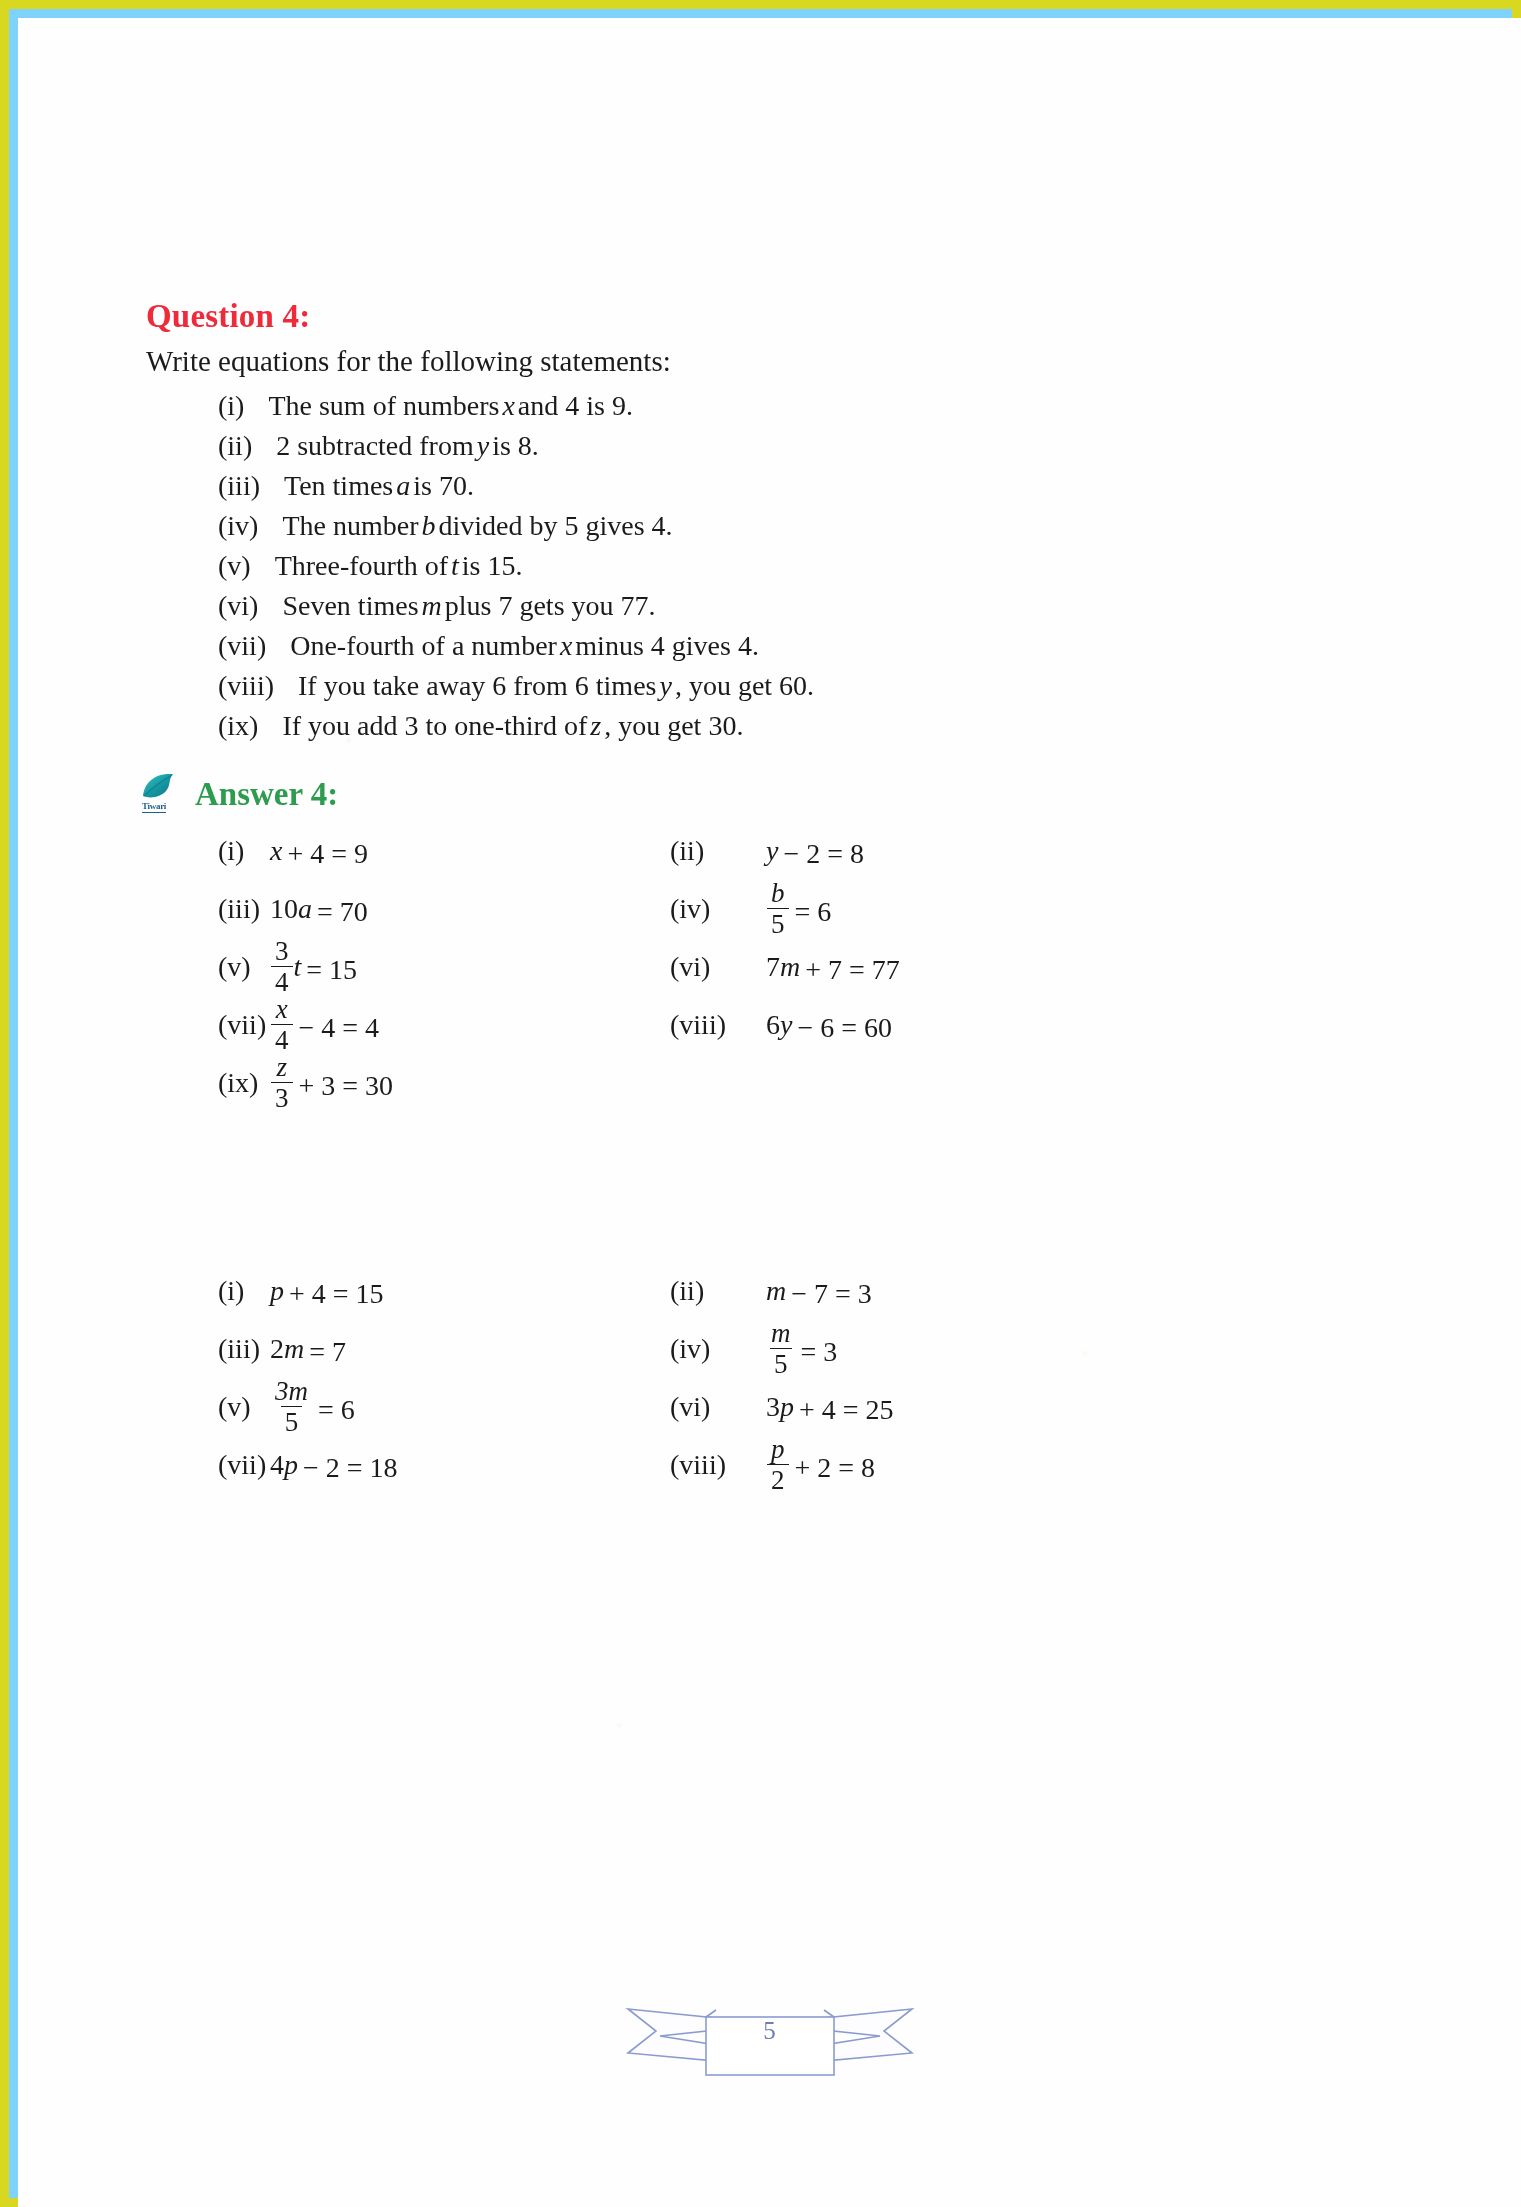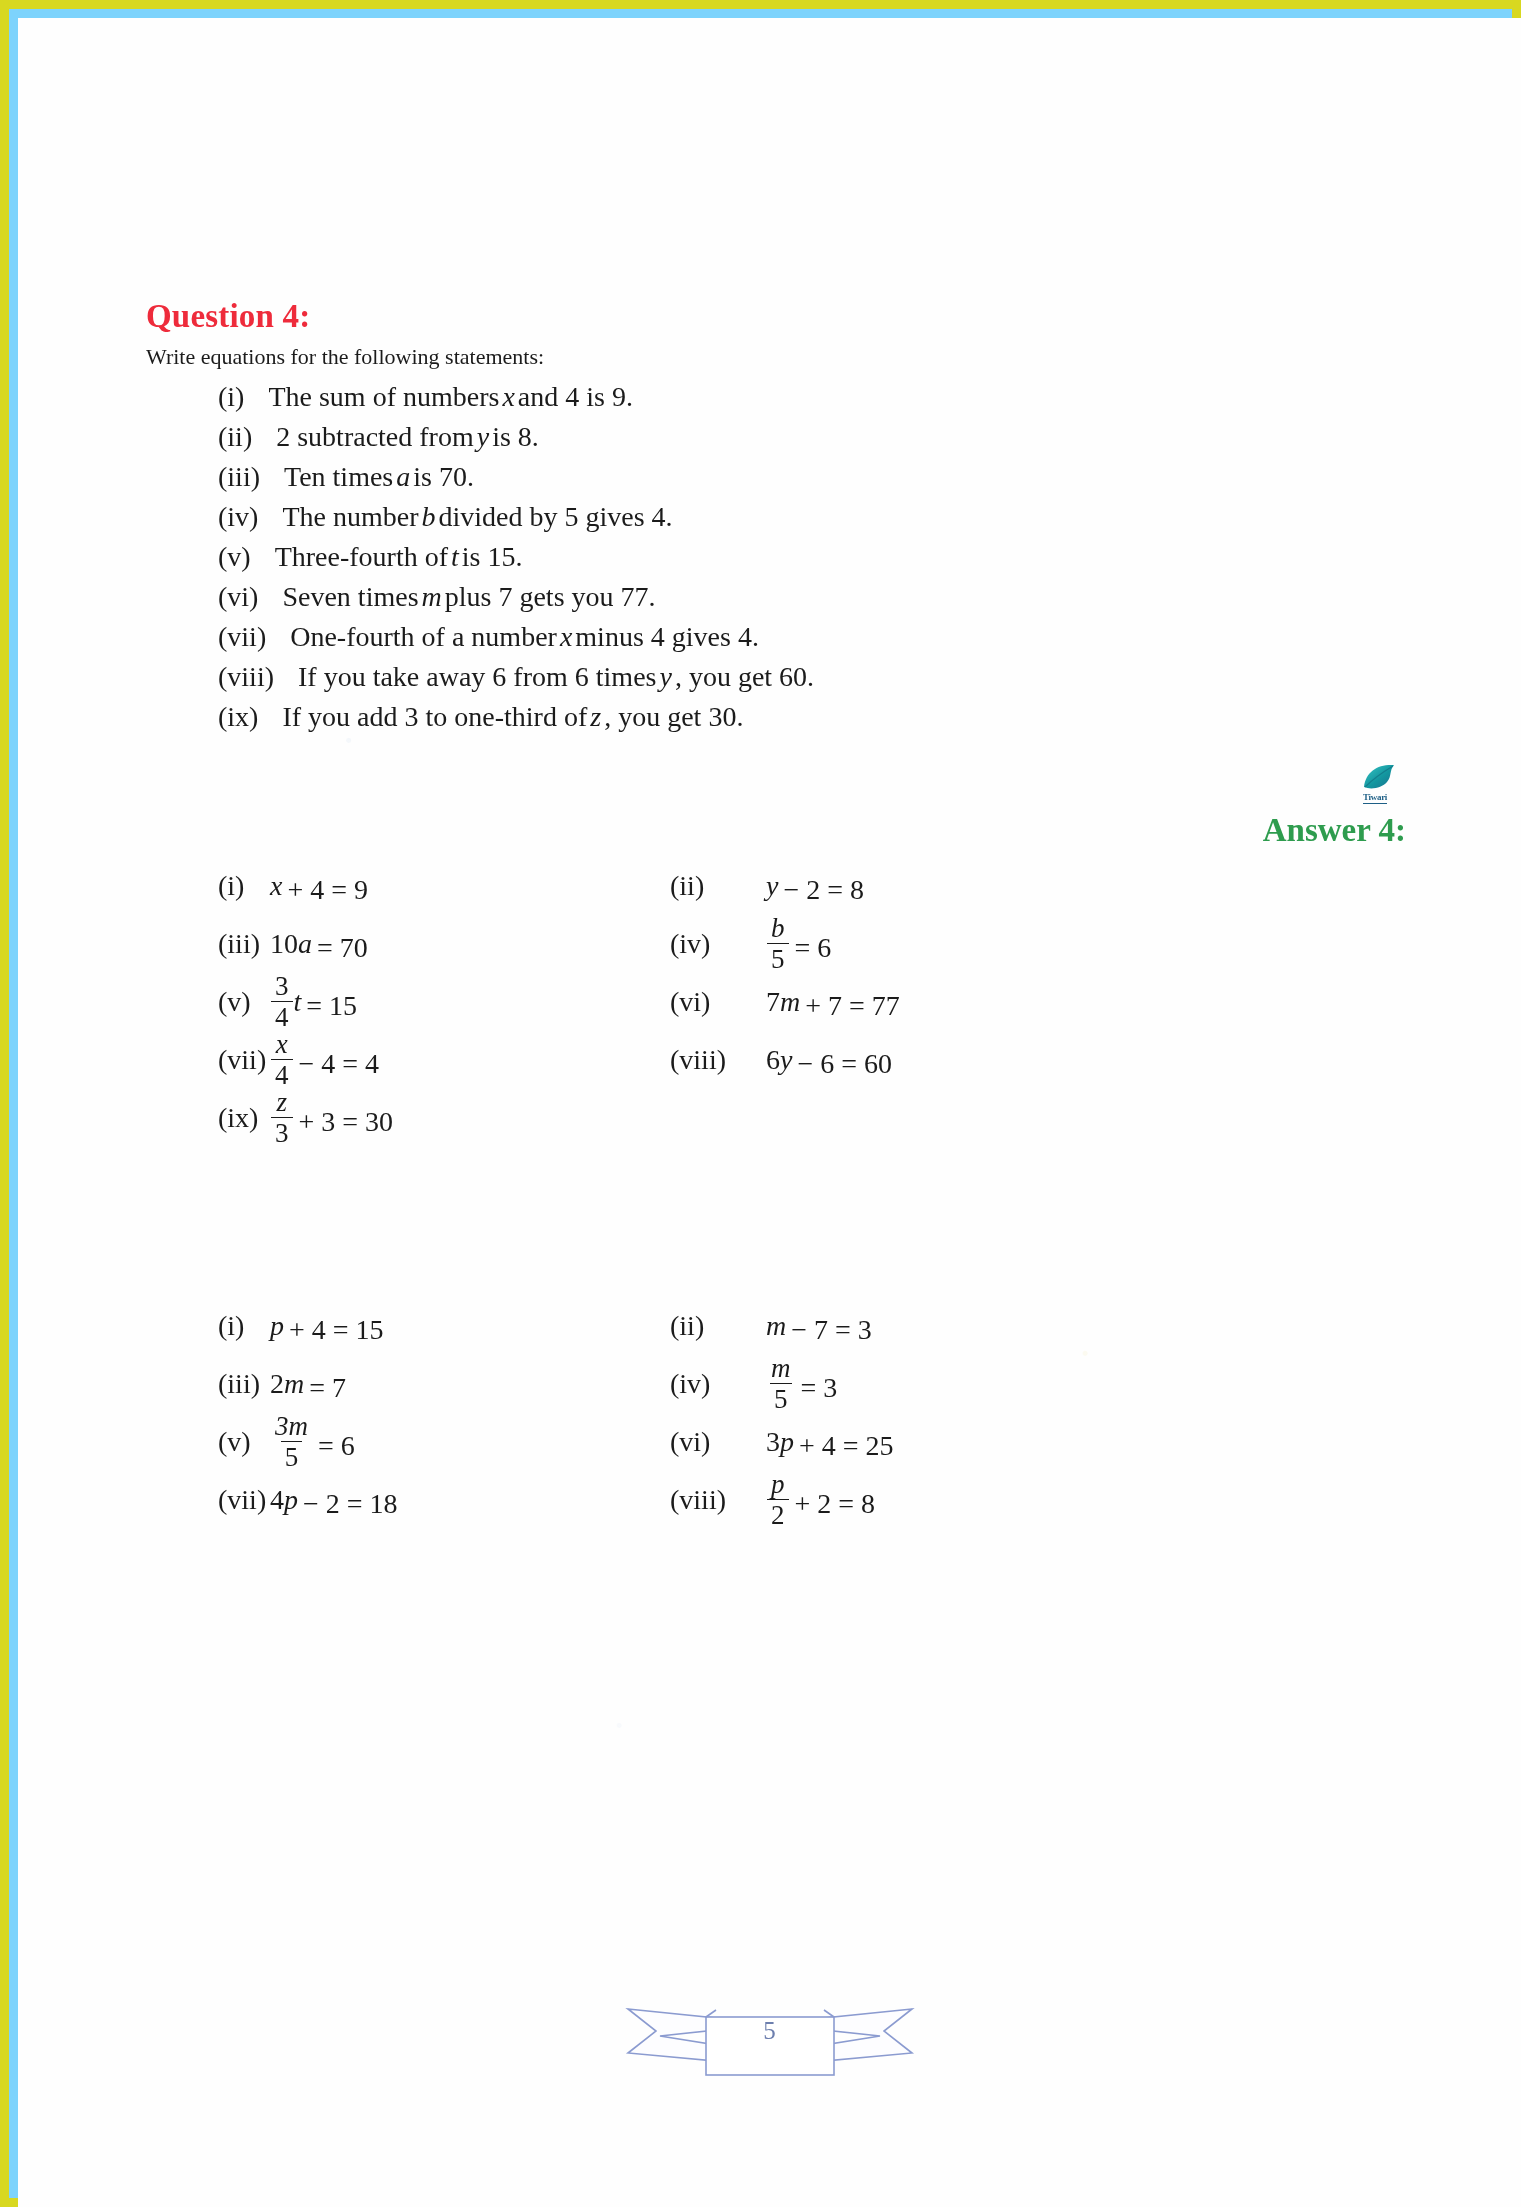--- a/index.html
+++ b/index.html
@@ -55,30 +55,29 @@
   .q-heading {
     color: #ee2b3b;
     font-weight: bold;
     font-size: 33px;
     letter-spacing: 0.2px;
     margin: 0 0 9px 0;
     line-height: 1.1;
   }
   .q-prompt {
     color: #1b1b1b;
-    font-size: 22px;
+    font-size: 29px;
     margin: 0 0 6px 0;
     line-height: 1.25;
   }
   .a-heading-row {
     display: flex;
     align-items: flex-end;
     gap: 10px;
     margin: 26px 0 10px -5px;
-    flex-direction: column;
   }
   .a-heading {
     color: #2e9c4e;
     font-weight: bold;
     font-size: 33px;
     line-height: 1.05;
   }
   .brand-logo {
     width: 44px;
     height: 40px;

